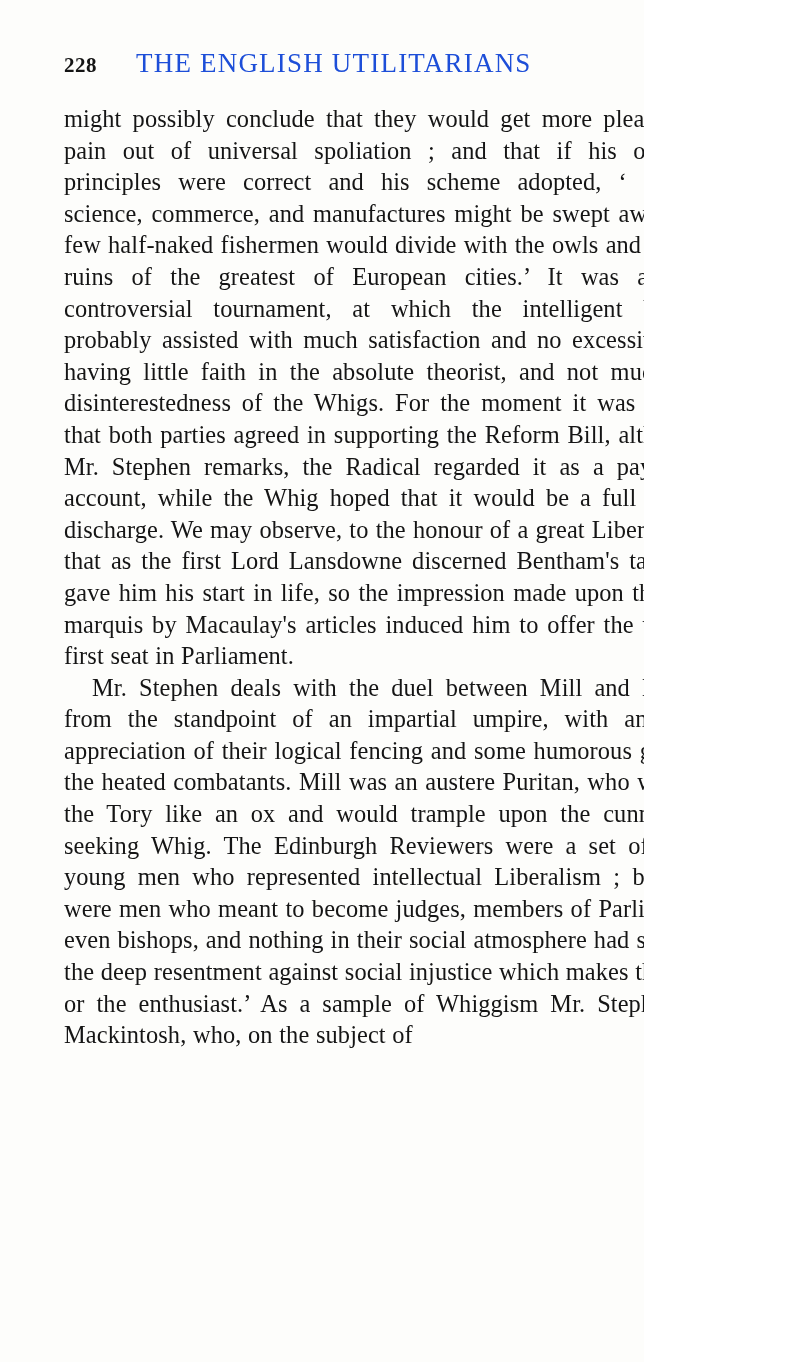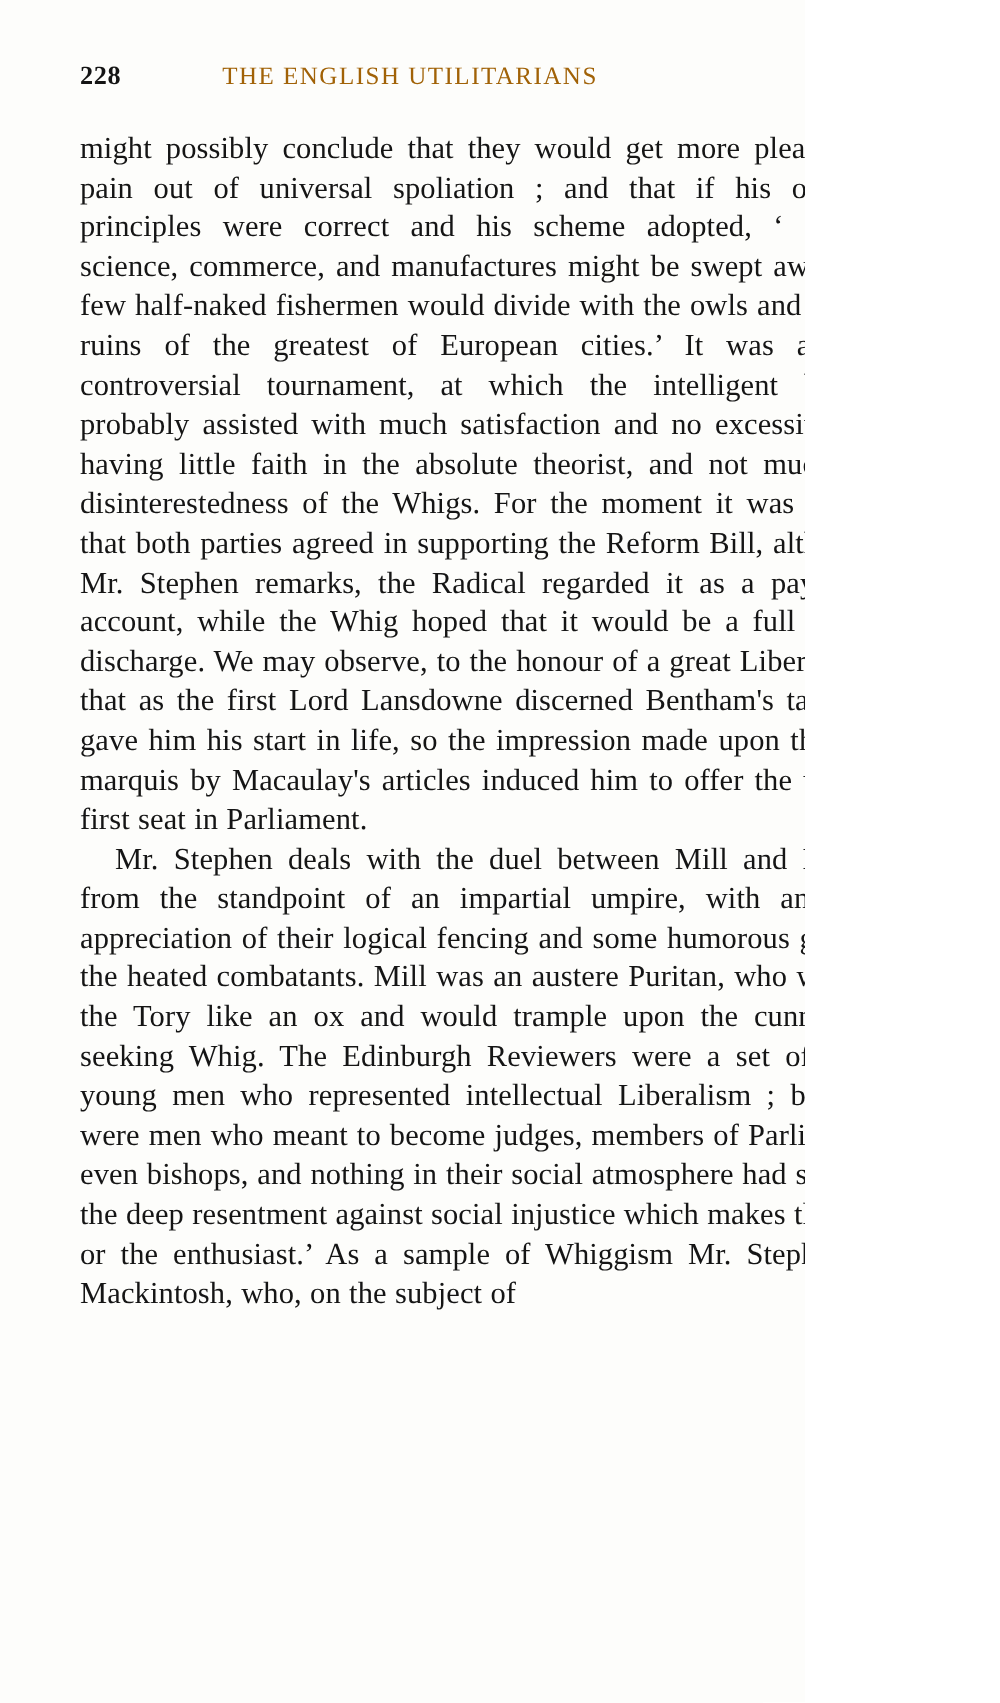--- a/index.html
+++ b/index.html
@@ -28,24 +28,23 @@
   .folio {
     font-size: 21px;
     font-weight: bold;
     letter-spacing: 0.5px;
     color: #141414;
     width: 72px;
     flex: 0 0 auto;
   }
   .running-head {
     flex: 1 1 auto;
-    text-align: center;
-    font-size: 20px;
+    font-size: 27px;
     letter-spacing: 1.2px;
-    color: #a16207;
+    color: #1d4ed8;
     padding-right: 60px;
     white-space: nowrap;
   }
   .body-text {
     position: absolute;
     top: 103px;
     left: 64px;
     width: 675px;
   }
   .para {

